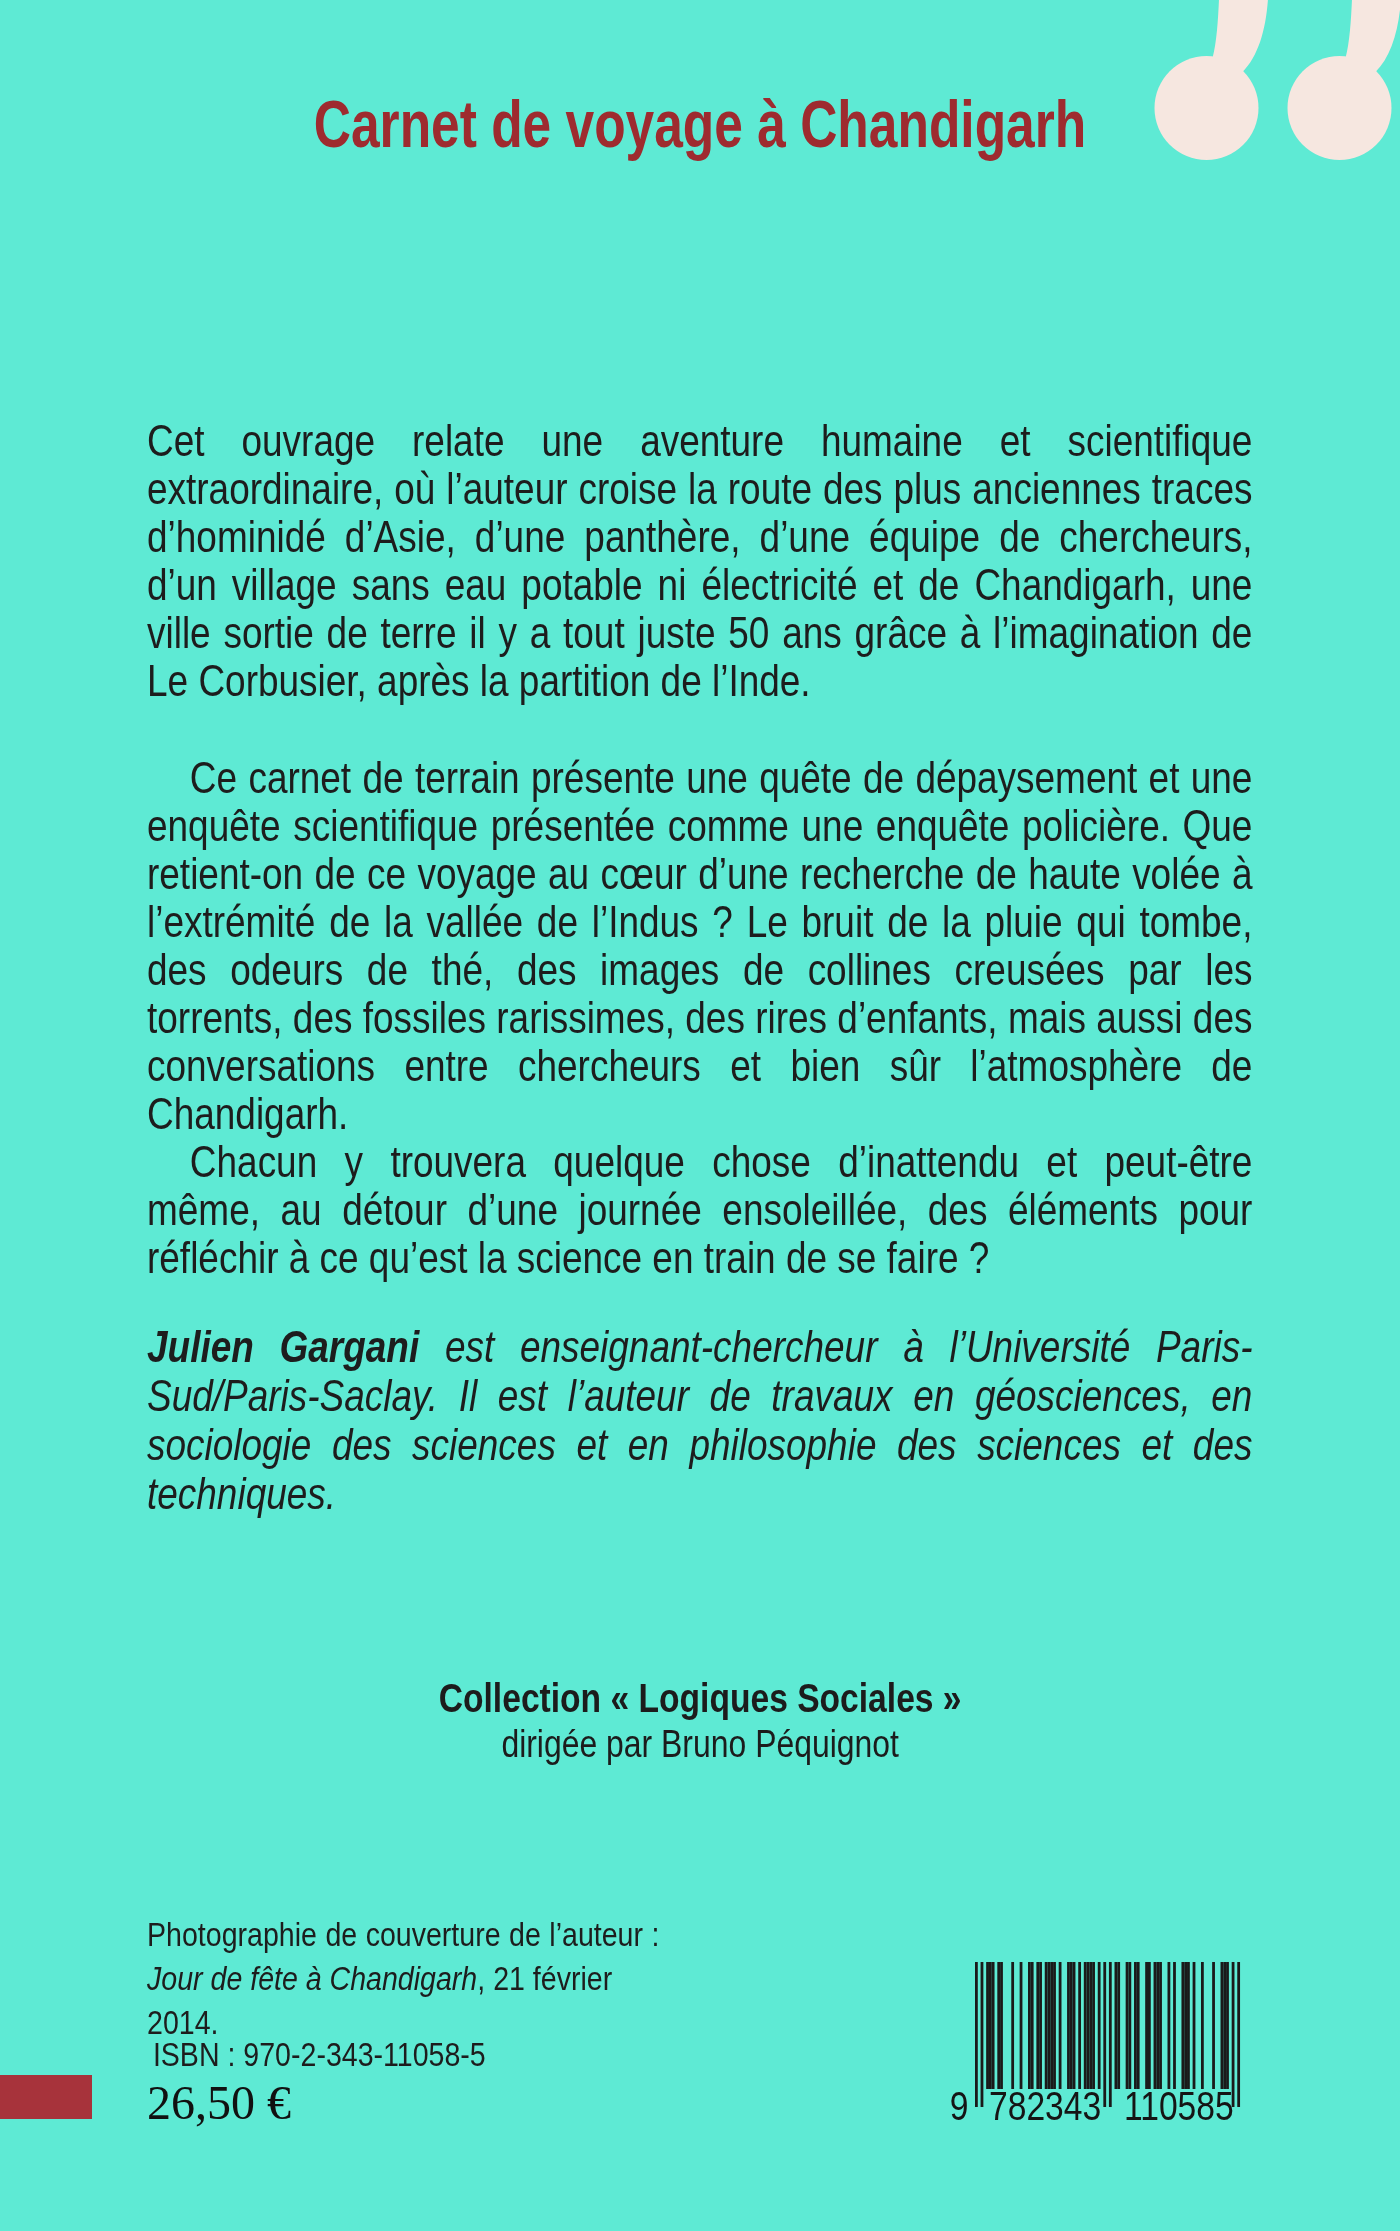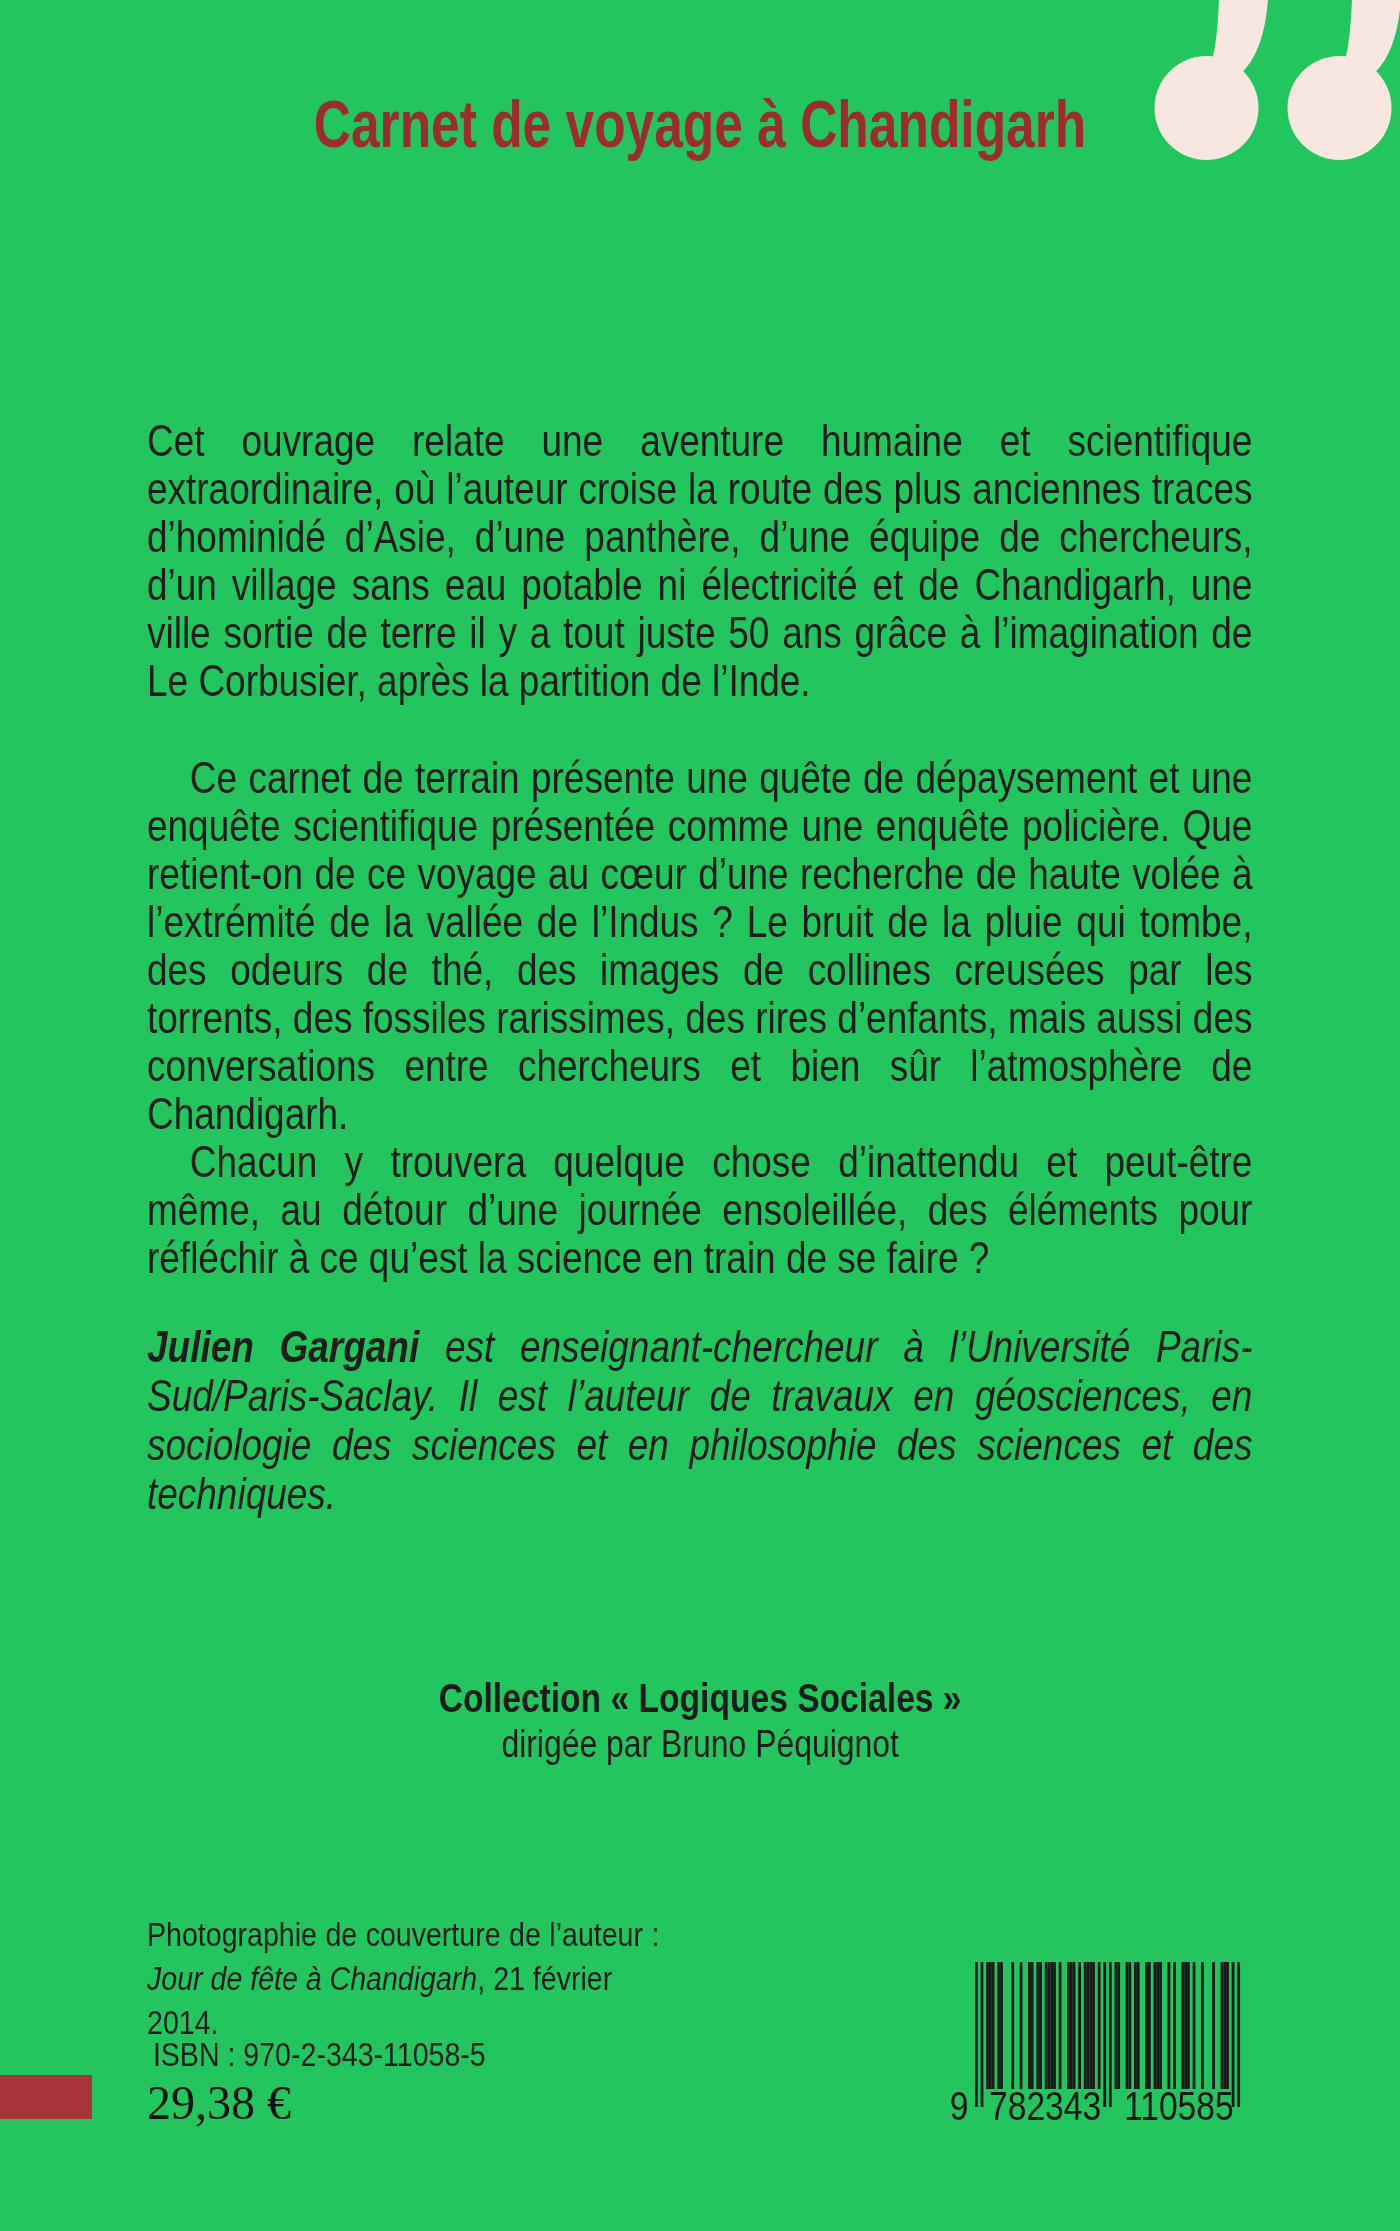--- a/index.html
+++ b/index.html
@@ -1,20 +1,20 @@
 <!DOCTYPE html>
 <html><head>
 <meta charset="utf-8">
 <style>
   html,body{margin:0;padding:0;background:#e8e8e8;}
   .page{
     position:relative;
     width:1400px;height:2231px;
     margin:0 auto;
-    background:#22c55e;
+    background:#5eead4;
     overflow:hidden;
     font-family:"Liberation Sans",sans-serif;
     color:#1c1c1c;
   }
 
   
   .quotes{position:absolute;left:1153px;top:0;width:250px;height:170px;}
 
   
   .title-wrap{
@@ -139,21 +139,21 @@
     </div>
 
     <div class="credit">
       <p class="just">Photographie de couverture de l’auteur :</p>
       <p><span class="it">Jour de fête à Chandigarh</span><span>, 21 février 2014.</span></p>
     </div>
 
     <div class="isbn">ISBN : 970-2-343-11058-5</div>
   </div>
 
-  <div class="price">29,38 €</div>
+  <div class="price">26,50 €</div>
 
   <div class="red-rect" style="background: rgb(167, 51, 59);"></div>
 
   <div class="barcode">
     <svg id="bc-bars" width="266" height="145" viewBox="0 0 266 145">
         <rect x="0.00" y="0" width="2.79" height="145" fill="#1a1a1a"></rect>
         <rect x="5.58" y="0" width="2.79" height="145" fill="#1a1a1a"></rect>
         <rect x="11.16" y="0" width="2.79" height="127" fill="#1a1a1a"></rect>
         <rect x="13.95" y="0" width="2.79" height="127" fill="#1a1a1a"></rect>
         <rect x="16.74" y="0" width="2.79" height="127" fill="#1a1a1a"></rect>

